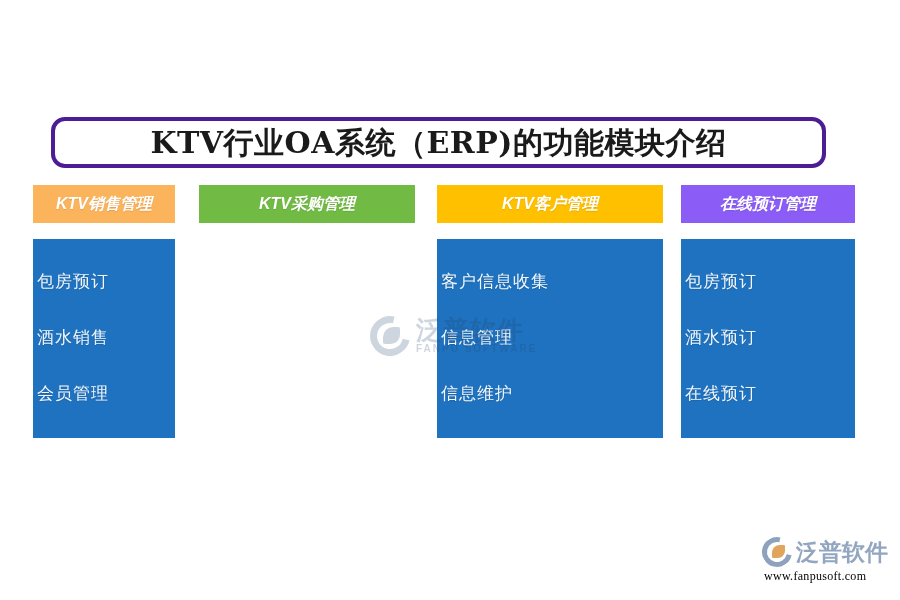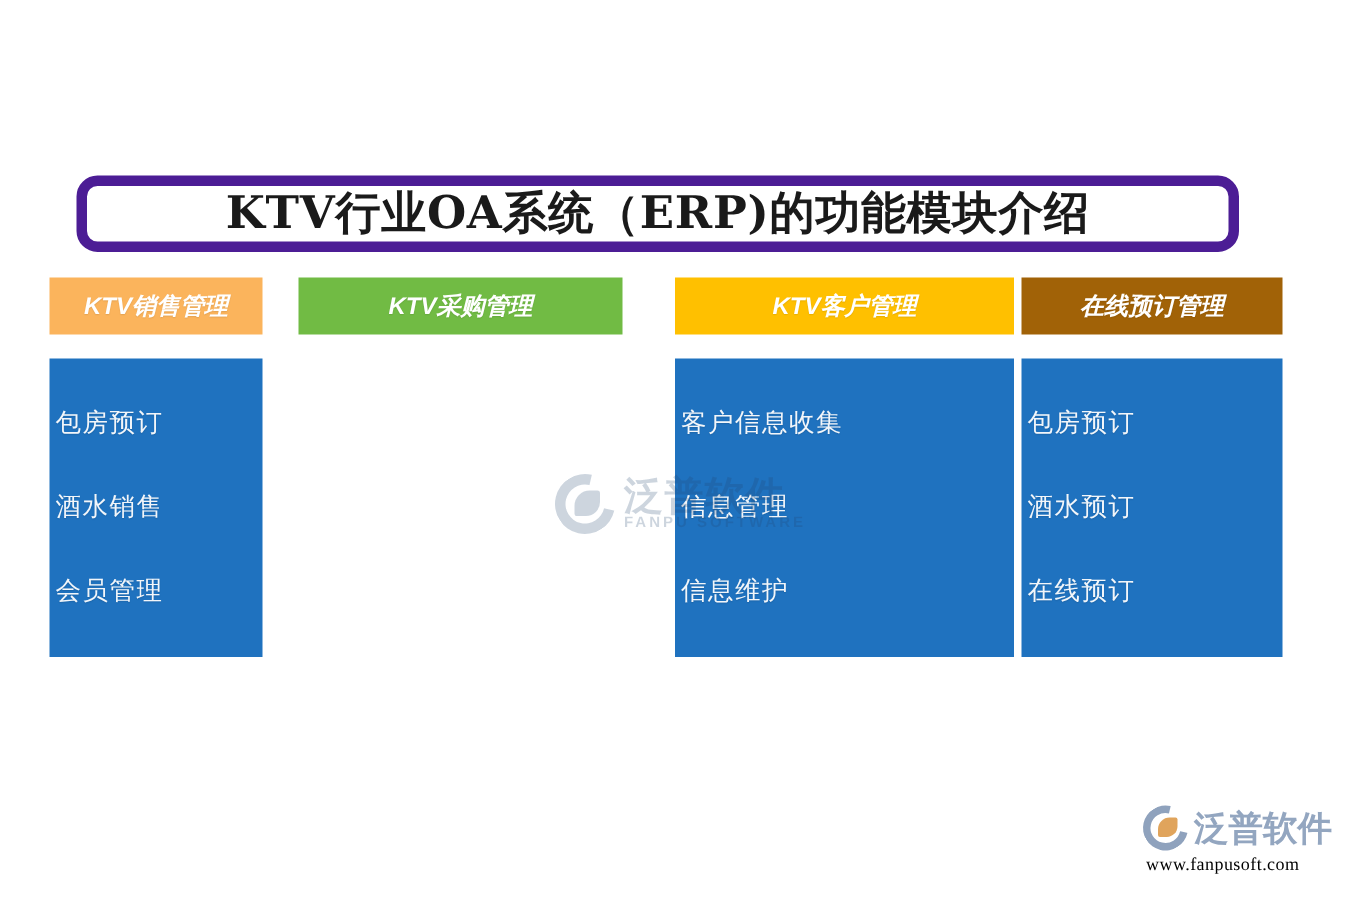--- a/index.html
+++ b/index.html
@@ -16,21 +16,21 @@
   }
 
   
   #title-box {
     position: absolute;
     left: 51px;
     top: 117px;
     width: 775px;
     height: 51px;
     box-sizing: border-box;
-    border: 7px solid #4c1d95;
+    border: 4px solid #4c1d95;
     border-radius: 14px;
     background: #ffffff;
     display: flex;
     align-items: center;
     justify-content: center;
     z-index: 5;
   }
   #title-text {
     font-family: "DejaVu Serif", "Liberation Serif", serif;
     font-size: 30px;
@@ -87,21 +87,21 @@
     font-size: 17px;
     font-weight: normal;
     white-space: nowrap;
     letter-spacing: 1px;
     text-shadow: 0 1px 1px rgba(0,0,0,0.12);
   }
 
   
   #col-0 { left: 0px;   width: 142px; }
   #col-1 { left: 166px; width: 216px; }
-  #col-2 { left: 417px; width: 226px; border-radius: 31px; }
+  #col-2 { left: 404px; width: 226px; border-radius: 31px; }
   #col-3 { left: 648px; width: 174px; }
 
   
   #watermark {
     position: absolute;
     left: 370px;
     top: 305px;
     width: 200px;
     height: 62px;
     z-index: 6;
@@ -245,21 +245,21 @@
       <span class="col-header-text">KTV客户管理</span>
     </div>
     <div class="col-body">
       <span class="col-item">客户信息收集</span>
       <span class="col-item">信息管理</span>
       <span class="col-item">信息维护</span>
     </div>
   </div>
 
   <div class="column" id="col-3">
-    <div class="col-header" style="background:#a16207;">
+    <div class="col-header" style="background:#8b5cf6;">
       <span class="col-header-text">在线预订管理</span>
     </div>
     <div class="col-body">
       <span class="col-item">包房预订</span>
       <span class="col-item">酒水预订</span>
       <span class="col-item">在线预订</span>
     </div>
   </div>
 
 </div>

